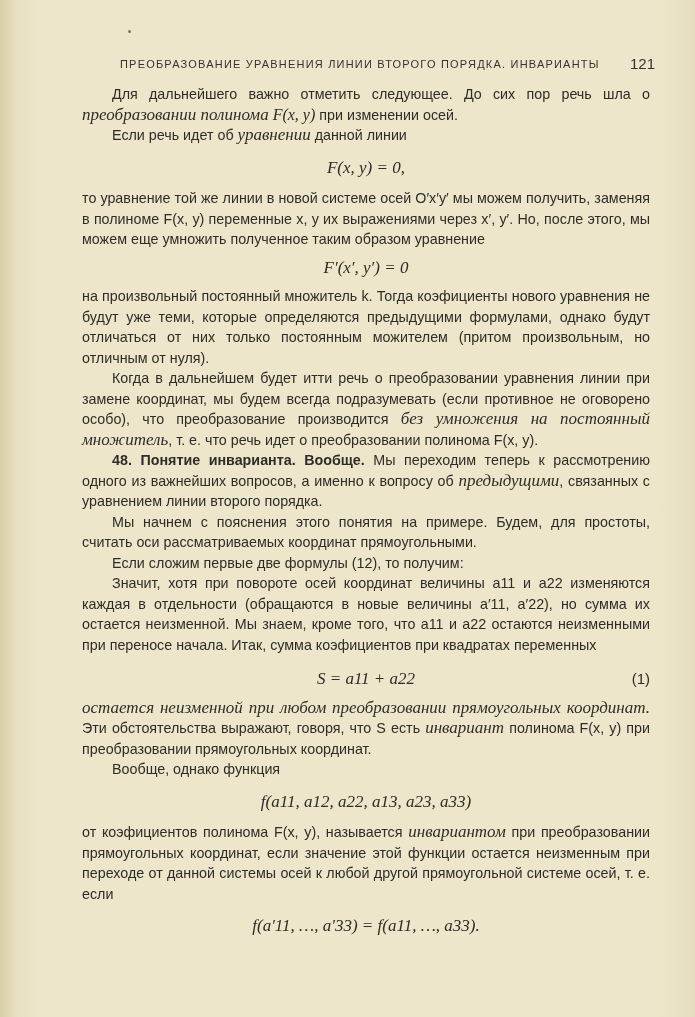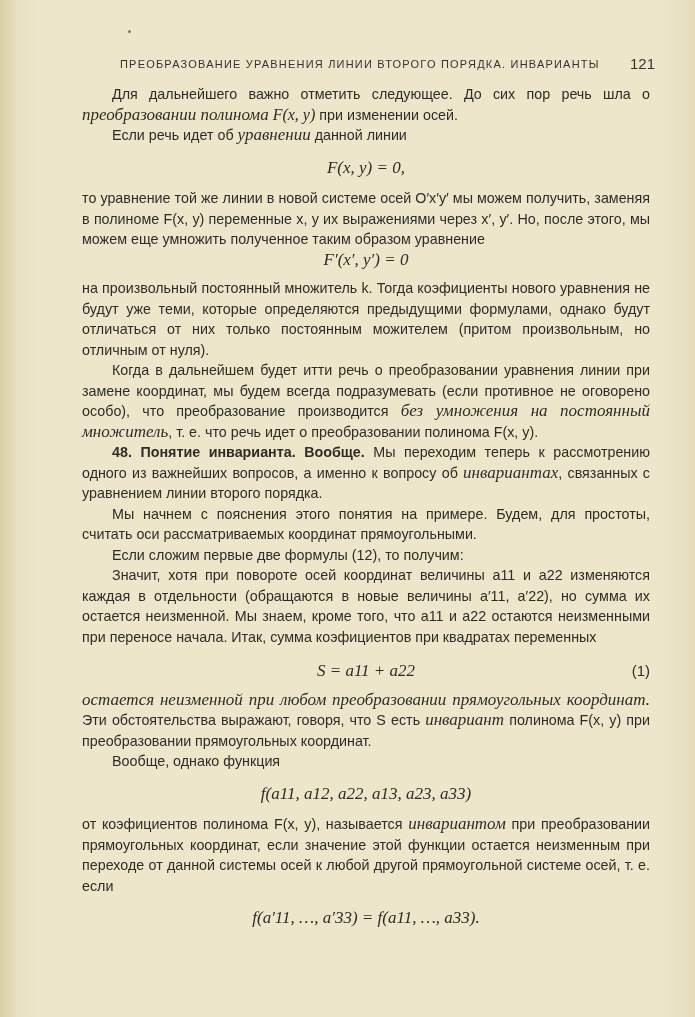--- a/index.html
+++ b/index.html
@@ -46,28 +46,28 @@
 
 <div class="body">
   <p class="ind">
     <span>Для дальнейшего важно отметить следующее. До сих пор речь шла о </span><i>преобразовании полинома</i><span class="math"> F(x, y) </span><span>при изменении осей.</span>
   </p>
   <p class="ind">
     <span>Если речь идет об </span><i>уравнении</i><span> данной линии</span>
   </p>
   <div class="formula" style="margin:12px 0 10px">F(x, y) = 0,</div>
   <p>то уравнение той же линии в новой системе осей O′x′y′ мы можем получить, заменяя в полиноме F(x, y) переменные x, y их выражениями через x′, y′. Но, после этого, мы можем еще умножить полученное таким образом уравнение</p>
-  <div class="formula" style="margin:0 0 8px">F′(x′, y′) = 0</div>
+  <div class="formula" style="margin:8px 0 8px">F′(x′, y′) = 0</div>
   <p>на произвольный постоянный множитель k. Тогда коэфициенты нового уравнения не будут уже теми, которые определяются предыдущими формулами, однако будут отличаться от них только постоянным можителем (притом произвольным, но отличным от нуля).</p>
   <p class="ind">
     <span>Когда в дальнейшем будет итти речь о преобразовании уравнения линии при замене координат, мы будем всегда подразумевать (если противное не оговорено особо), что преобразование производится </span><i>без умножения на постоянный множитель</i><span>, т. е. что речь идет о преобразовании полинома F(x, y).</span>
   </p>
   <p class="ind">
     <span class="b">48.</span>
-    <span class="b">Понятие инварианта. Вообще.</span><span> Мы переходим теперь к рассмотрению одного из важнейших вопросов, а именно к вопросу об </span><i>инвариантах</i><span>, связанных с уравнением линии второго порядка.</span>
+    <span class="b">Понятие инварианта. Вообще.</span><span> Мы переходим теперь к рассмотрению одного из важнейших вопросов, а именно к вопросу об </span><i>предыдущими</i><span>, связанных с уравнением линии второго порядка.</span>
   </p>
   <p class="ind">Мы начнем с пояснения этого понятия на примере. Будем, для простоты, считать оси рассматриваемых координат прямоугольными.</p>
   <p class="ind">Если сложим первые две формулы (12), то получим:</p>
   <p class="ind">Значит, хотя при повороте осей координат величины a11 и a22 изменяются каждая в отдельности (обращаются в новые величины a′11, a′22), но сумма их остается неизменной. Мы знаем, кроме того, что a11 и a22 остаются неизменными при переносе начала. Итак, сумма коэфициентов при квадратах переменных</p>
   <div class="formula" style="margin:14px 0 8px">
     <span>S = a11 + a22</span>
     <span class="num">(1)</span>
   </div>
   <p>
     <i>остается неизменной при любом преобразовании прямоугольных координат.</i><span> Эти обстоятельства выражают, говоря, что S есть </span><i>инвариант</i><span> полинома F(x, y) при преобразовании прямоугольных координат.</span>

